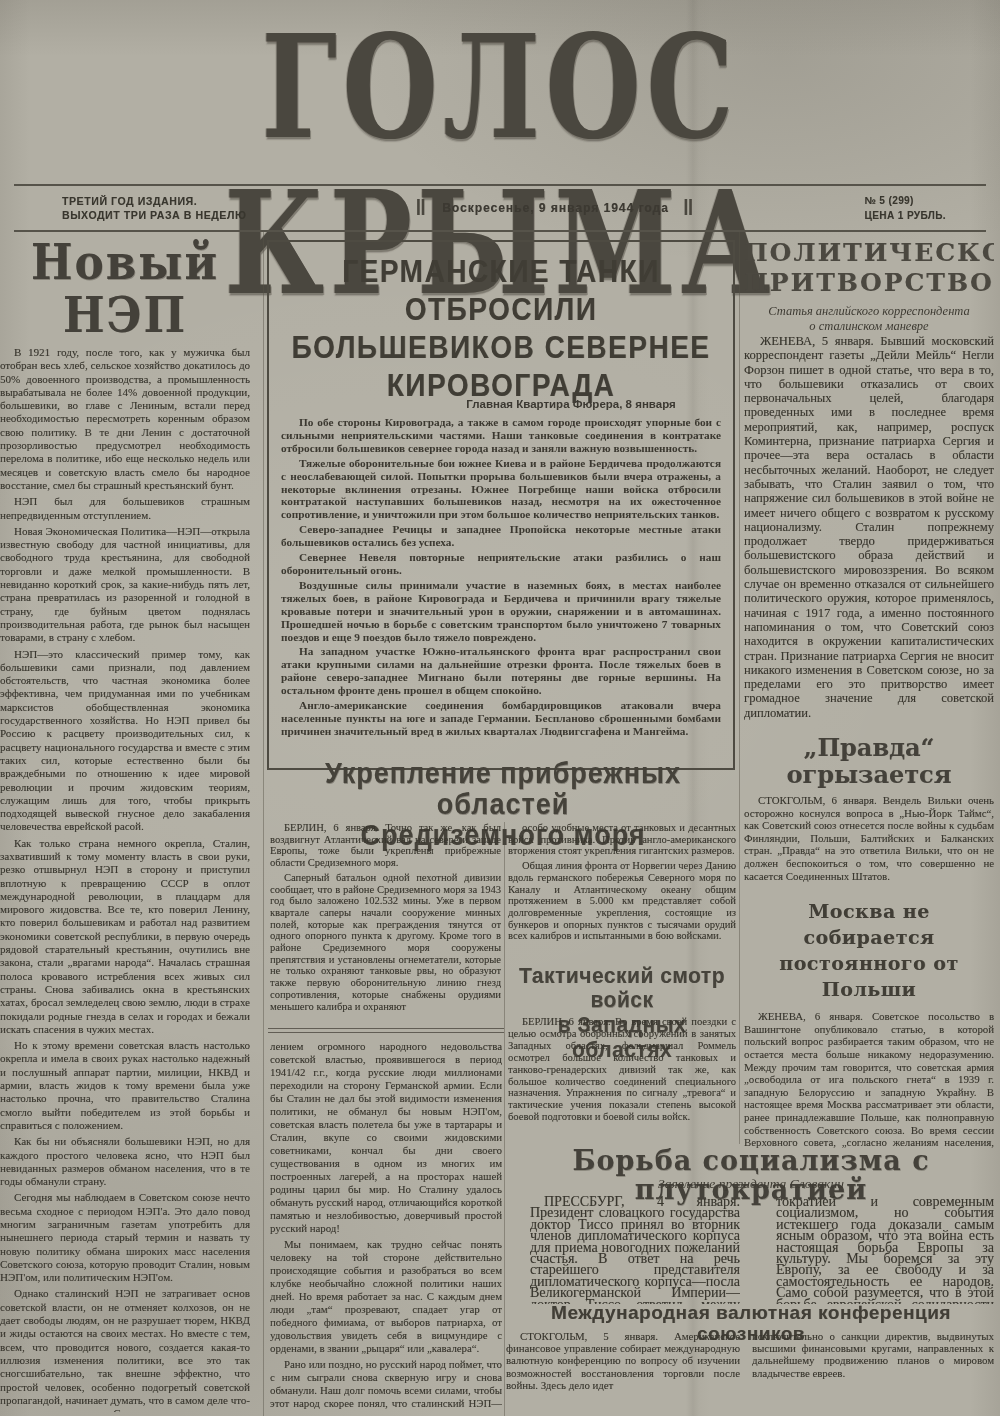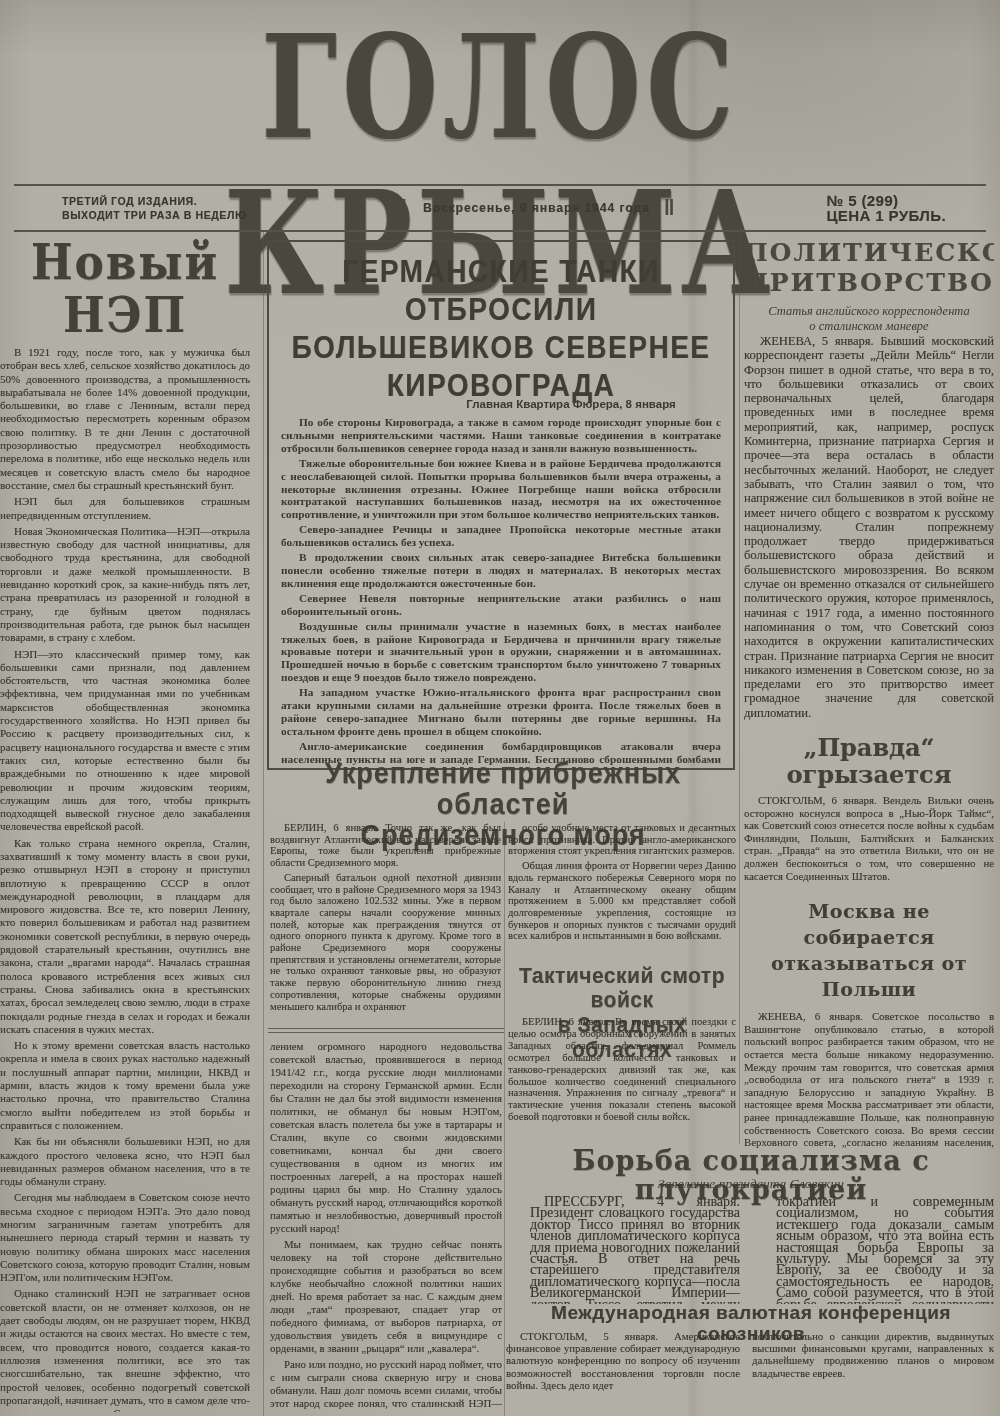--- a/index.html
+++ b/index.html
@@ -30,21 +30,21 @@
   .dateline{
     left:14px;top:184px;width:972px;height:44px;
     border-top:2px solid #56534a;border-bottom:2px solid #56534a;
     display:flex;align-items:center;justify-content:space-between;
     font-family:"Liberation Sans","DejaVu Sans",sans-serif;color:#3f3c35;
   }
   .dl-left{padding-left:48px;font-size:10.5px;font-weight:bold;letter-spacing:.6px;line-height:14px;}
   .dl-center{display:flex;align-items:center;gap:14px;font-weight:bold;}
   .dl-bars{font-size:22px;color:#4a473f;letter-spacing:2px;}
   .dl-date{font-size:12px;letter-spacing:1px;color:#3c3932;text-shadow:.4px .4px .6px rgba(60,56,48,.5);}
-  .dl-right{padding-right:40px;font-size:15px;font-weight:bold;text-align:left;line-height:15px;letter-spacing:.4px;}
+  .dl-right{padding-right:40px;font-size:10px;font-weight:bold;text-align:left;line-height:15px;letter-spacing:.4px;}
   
   .vrule{width:1px;background:rgba(86,82,72,.45);}
   .hrule2{height:3px;border-top:1px solid rgba(70,66,58,.75);border-bottom:1px solid rgba(70,66,58,.75);}
   
   .body-txt p{margin:0 0 3px 0;text-indent:14px;text-align:justify;}
   .ink{color:#38362e;text-shadow:.3px .3px .5px rgba(56,52,44,.35);}
   
   .col-nep{left:0;top:236px;width:250px;height:1176px;overflow:hidden;}
   .nep-title{
     font-family:"DejaVu Serif",serif;font-weight:bold;font-size:44px;line-height:48px;
@@ -191,21 +191,20 @@
   <div class="abs box-tanks">
     <div class="tanks-headline">
       <div>ГЕРМАНСКИЕ ТАНКИ ОТБРОСИЛИ</div>
       <div>БОЛЬШЕВИКОВ СЕВЕРНЕЕ КИРОВОГРАДА</div>
     </div>
     <div class="tanks-dateline">Главная Квартира Фюрера, 8 января</div>
     <div class="body-txt">
       <p>По обе стороны Кировограда, а также в самом городе происходят упорные бои с сильными неприятельскими частями. Наши танковые соединения в контратаке отбросили большевиков севернее города назад и заняли важную возвышенность.</p>
       <p>Тяжелые оборонительные бои южнее Киева и в районе Бердичева продолжаются с неослабевающей силой. Попытки прорыва большевиков были вчера отражены, а некоторые вклинения отрезаны. Южнее Погребище наши войска отбросили контратакой наступавших большевиков назад, несмотря на их ожесточенное сопротивление, и уничтожили при этом большое количество неприятельских танков.</p>
       <p>Северо-западнее Речицы и западнее Пропойска некоторые местные атаки большевиков остались без успеха.</p>
-      <p>В продолжении своих сильных атак северо-западнее Витебска большевики понесли особенно тяжелые потери в людях и материалах. В некоторых местах вклинения еще продолжаются ожесточенные бои.</p>
       <p>Севернее Невеля повторные неприятельские атаки разбились о наш оборонительный огонь.</p>
       <p>Воздушные силы принимали участие в наземных боях, в местах наиболее тяжелых боев, в районе Кировограда и Бердичева и причинили врагу тяжелые кровавые потери и значительный урон в оружии, снаряжении и в автомашинах. Прошедшей ночью в борьбе с советским транспортом было уничтожено 7 товарных поездов и еще 9 поездов было тяжело повреждено.</p>
       <p>На западном участке Южно-итальянского фронта враг распространил свои атаки крупными силами на дальнейшие отрезки фронта. После тяжелых боев в районе северо-западнее Мигнано были потеряны две горные вершины. На остальном фронте день прошел в общем спокойно.</p>
       <p>Англо-американские соединения бомбардировщиков атаковали вчера населенные пункты на юге и западе Германии. Беспланово сброшенными бомбами причинен значительный вред в жилых кварталах Людвигсгафена и Мангейма.</p>
 
     </div>
   </div>
 
   <div class="abs sec-med-head">
     <div>Укрепление прибрежных областей</div>
@@ -256,21 +255,21 @@
     </div>
     <div class="pravda-title">
       <div>„Правда“</div>
       <div>огрызается</div>
     </div>
     <div class="small-body ink">
       <p>СТОКГОЛЬМ, 6 января. Вендель Вильки очень осторожно коснулся вопроса в „Нью-Йорк Таймс“, как Советский союз отнесется после войны к судьбам Финляндии, Польши, Балтийских и Балканских стран. „Правда“ на это ответила Вильки, что он не должен беспокоиться о том, что совершенно не касается Соединенных Штатов.</p>
     </div>
     <div class="moskva-title">
       <div>Москва не собирается</div>
-      <div>отказываться от Польши</div>
+      <div>постоянного от Польши</div>
     </div>
     <div class="small-body ink">
       <p>ЖЕНЕВА, 6 января. Советское посольство в Вашингтоне опубликовало статью, в которой польский вопрос разбирается таким образом, что не остается места больше никакому недоразумению. Между прочим там говорится, что советская армия „освободила от ига польского гнета“ в 1939 г. западную Белоруссию и западную Украйну. В настоящее время Москва рассматривает эти области, ранее принадлежавшие Польше, как полноправную собственность Советского союза. Во время сессии Верховного совета, „согласно желаниям населения, эти области вошли в состав Советского союза“.</p>
     </div>
   </div>
 
   <div class="abs sec-slov-head">Борьба социализма с плутократией</div>
   <div class="abs sec-slov-sub">Заявление президента Словакии</div>
   <div class="abs subcol slov-left">
     <div class="body-txt ink">

